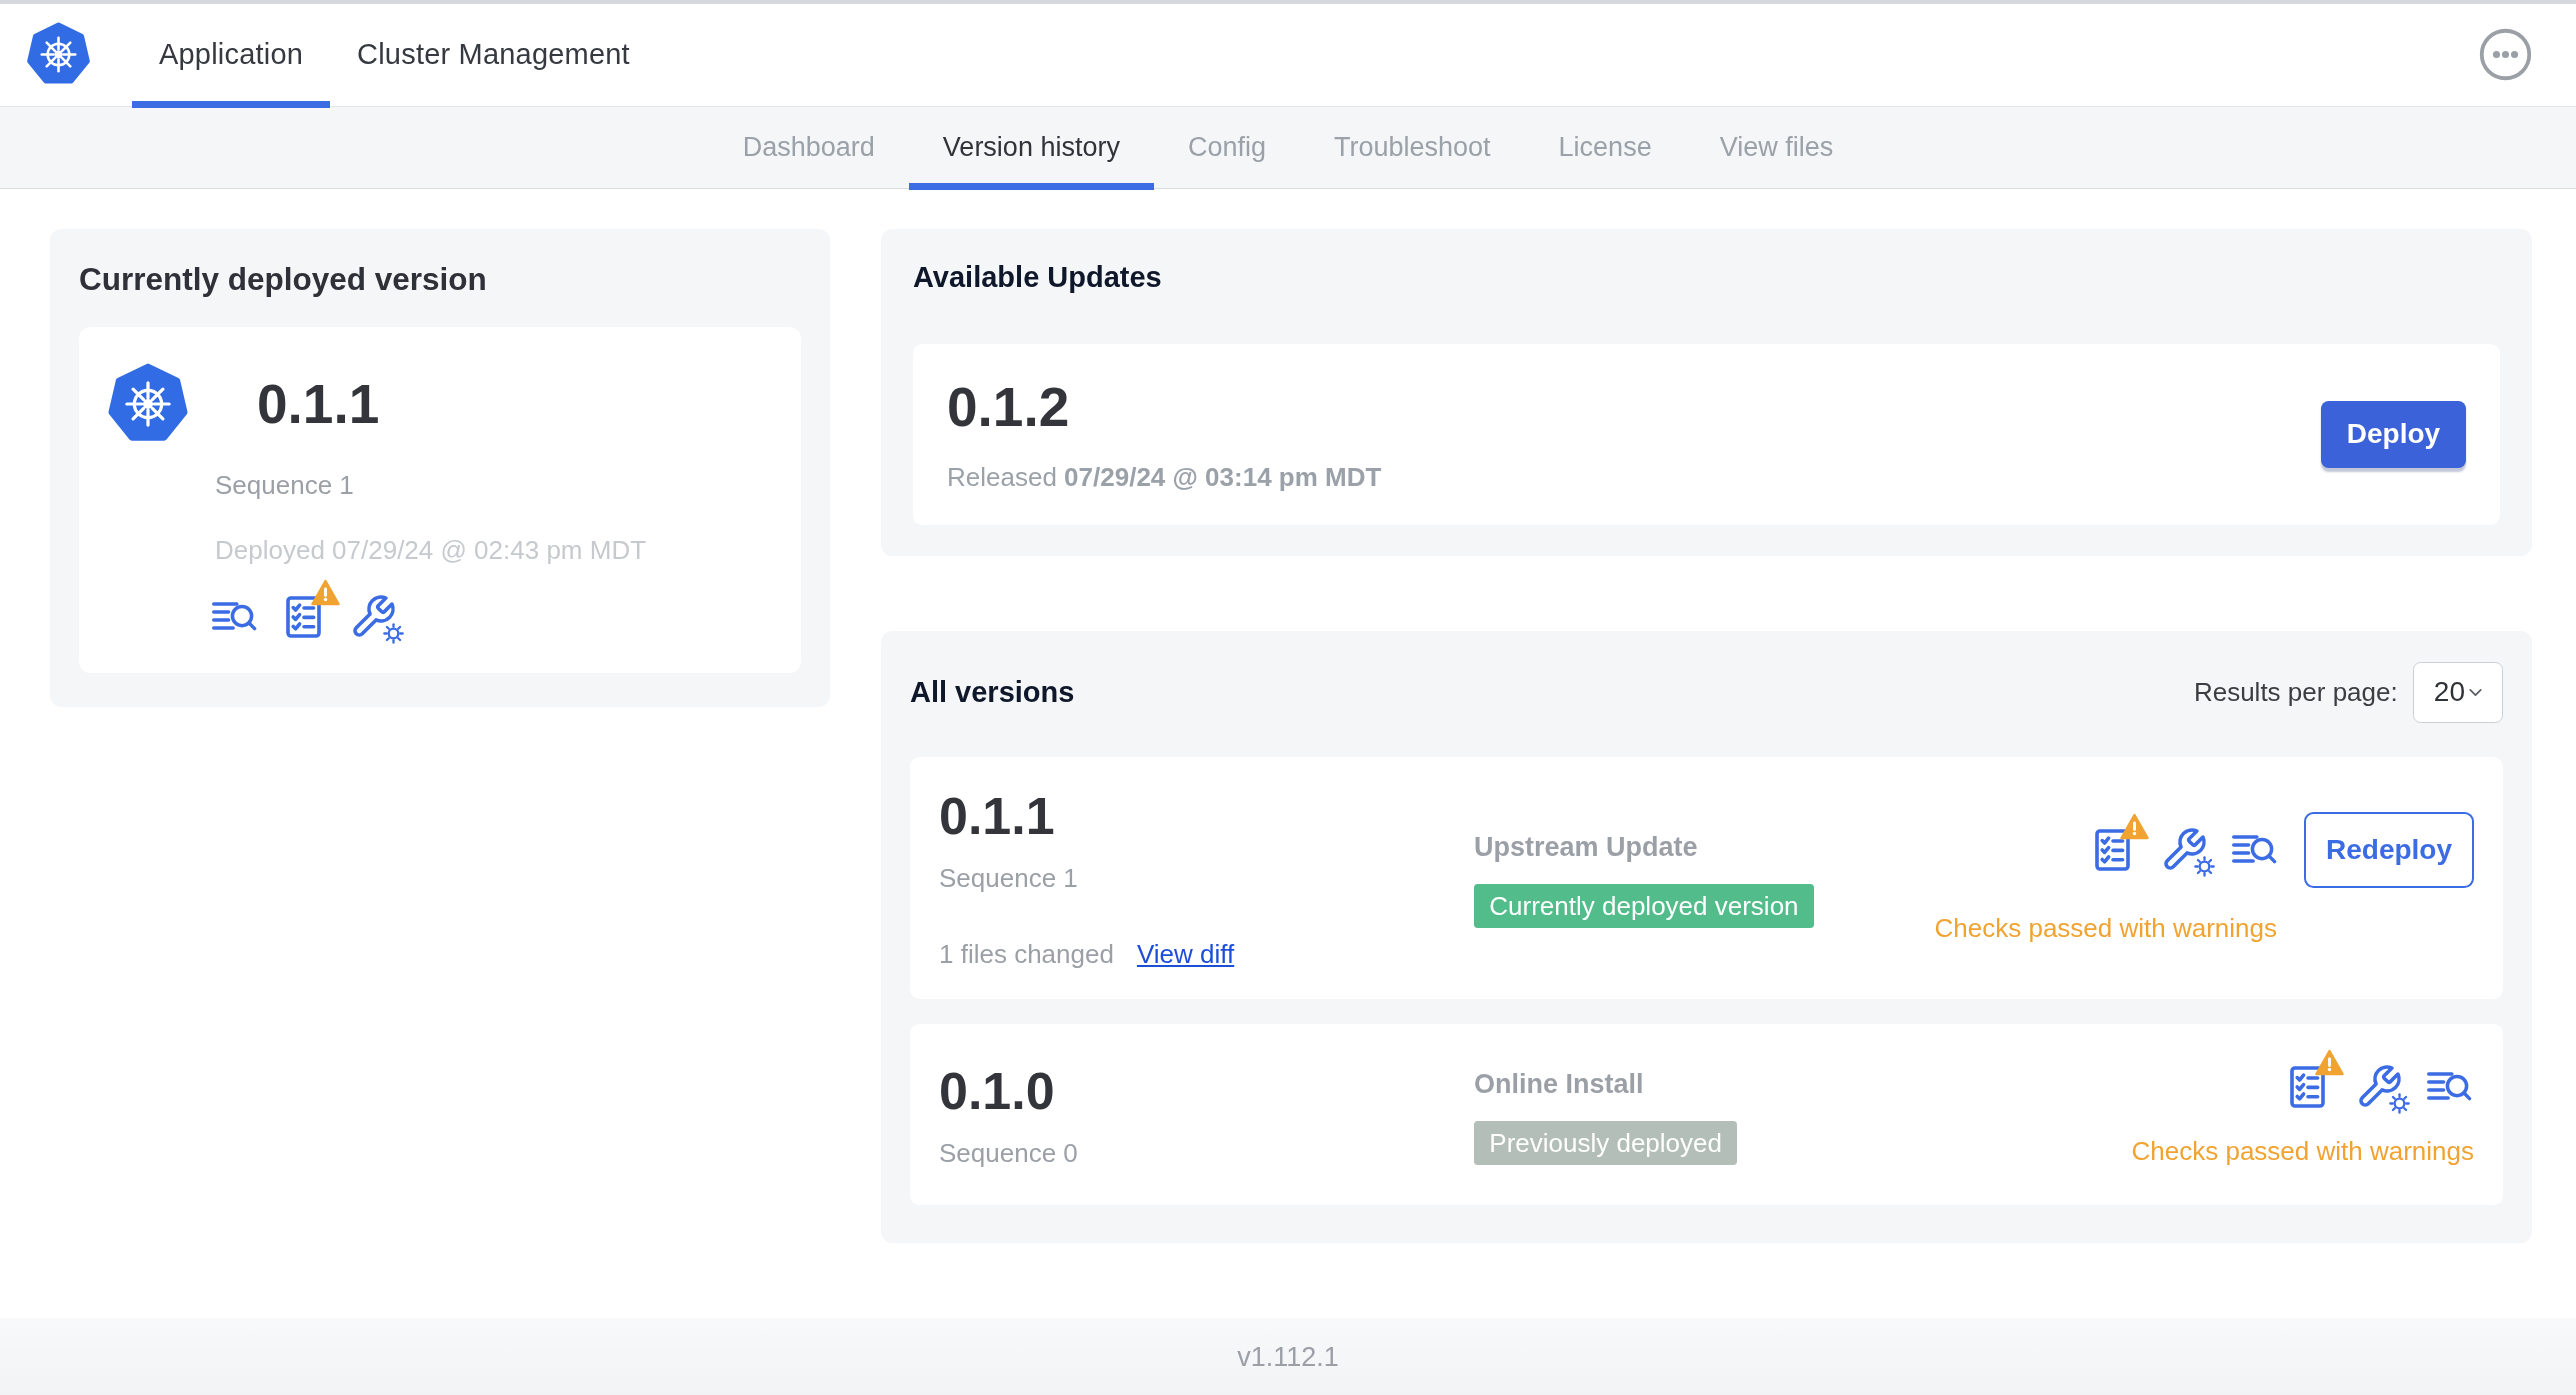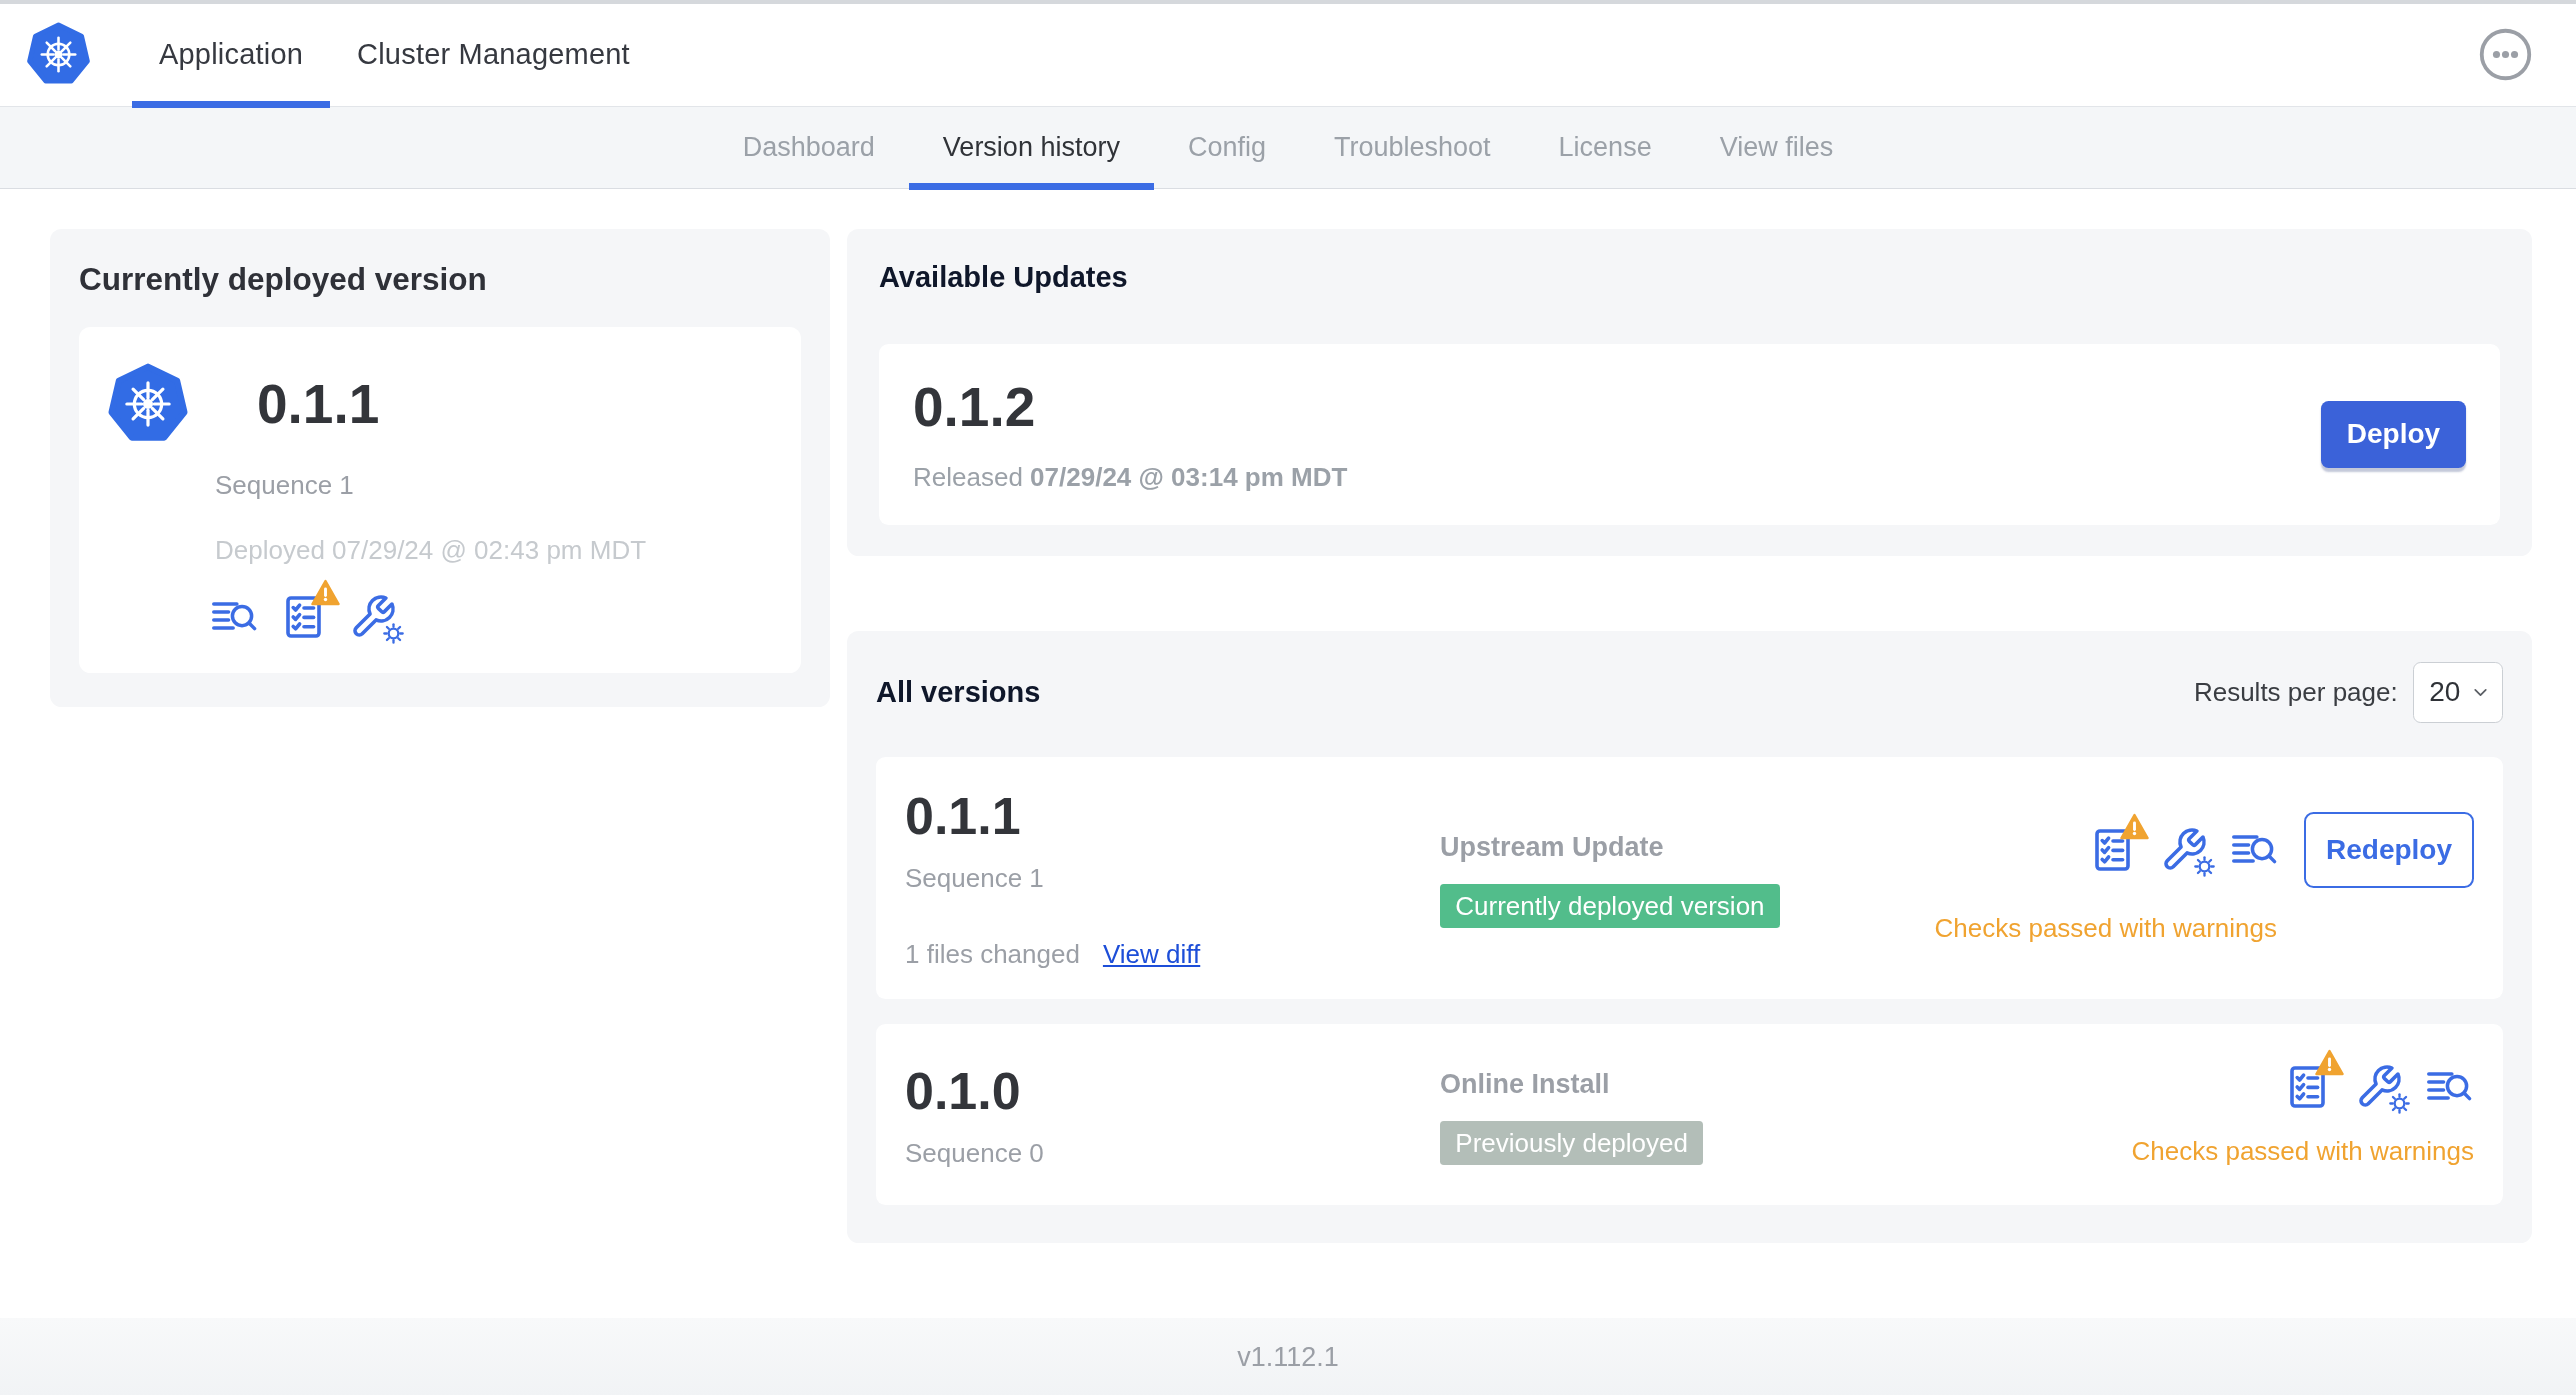--- a/index.html
+++ b/index.html
@@ -41,21 +41,21 @@
   .subnav-tab {
     display:flex; align-items:center; padding: 0 34px;
     font-size: 27px; color: #9ba1a8; position: relative; cursor: pointer;
   }
   .subnav-tab.active { color: #303338; font-weight: 500; }
   .subnav-tab.active::after {
     content:""; position:absolute; left:0; right:0; bottom:-1.9px;
     height:6.7px; background:#3b6ce4;
   }
   
-  .content { display:flex; gap:17px; padding: 40px 44px 0 50px; align-items:flex-start; }
+  .content { display:flex; gap:51px; padding: 40px 44px 0 50px; align-items:flex-start; }
   .panel { background:#f5f6f8; border-radius:11.5px; }
   
   .left-panel { width: 780px; padding: 32px 29px 34px; }
   .panel-title-lg { font-size: 31.5px; font-weight: 700; color:#2f3138; }
   .cdv-card { background:#fff; border-radius:11.5px; margin-top:29px; padding: 36px 29px 32px; }
   .cdv-top { display:flex; align-items:center; gap:27px; }
   .cdv-version { font-size: 55px; font-weight: 700; }
   .cdv-seq { margin: 25px 0 0 107px; font-size: 26px; color:#9b9fa6; }
   .cdv-deployed { margin: 34px 0 0 107px; font-size: 26px; color:#c6cace; }
   .cdv-icons { margin: 27px 0 0 103px; display:flex; gap:21px; align-items:flex-start; }
@@ -79,21 +79,21 @@
     width:145px; height:67px; background:#3b62d9; color:#fff;
     font-family:inherit; font-size:28px; font-weight:700; border:none; border-radius:7.6px;
     box-shadow: 0 3.8px 1.9px rgba(40,58,120,.28); cursor:pointer;
   }
   
   .av-panel { margin-top:75px; padding: 31px 29px 38px; }
   .av-header { display:flex; justify-content:space-between; align-items:center; }
   .rpp { display:flex; align-items:center; gap:15.3px; font-size:26px; color:#3a3d42; }
   .rpp-select {
     width:90px; height:61px; background:#fff; border:1.9px solid #cbcfd4; border-radius:7.6px;
-    display:flex; align-items:center; justify-content:space-between;
+    display:flex; align-items:center; justify-content:center;
     padding: 0 11.5px 0 15.3px; font-size:28px; color:#2f3237; cursor:pointer;
   }
   .vrow {
     background:#fff; border-radius:9.5px; margin-top:34px;
     padding: 29px 29px; display:flex; align-items:center; min-height:206px;
   }
   .vrow.second { min-height:181px; margin-top:25px; }
   .vrow-left { width:535px; }
   .v-version { font-size:52px; font-weight:700; }
   .v-seq { margin-top:17px; font-size:26px; color:#9b9fa6; }

